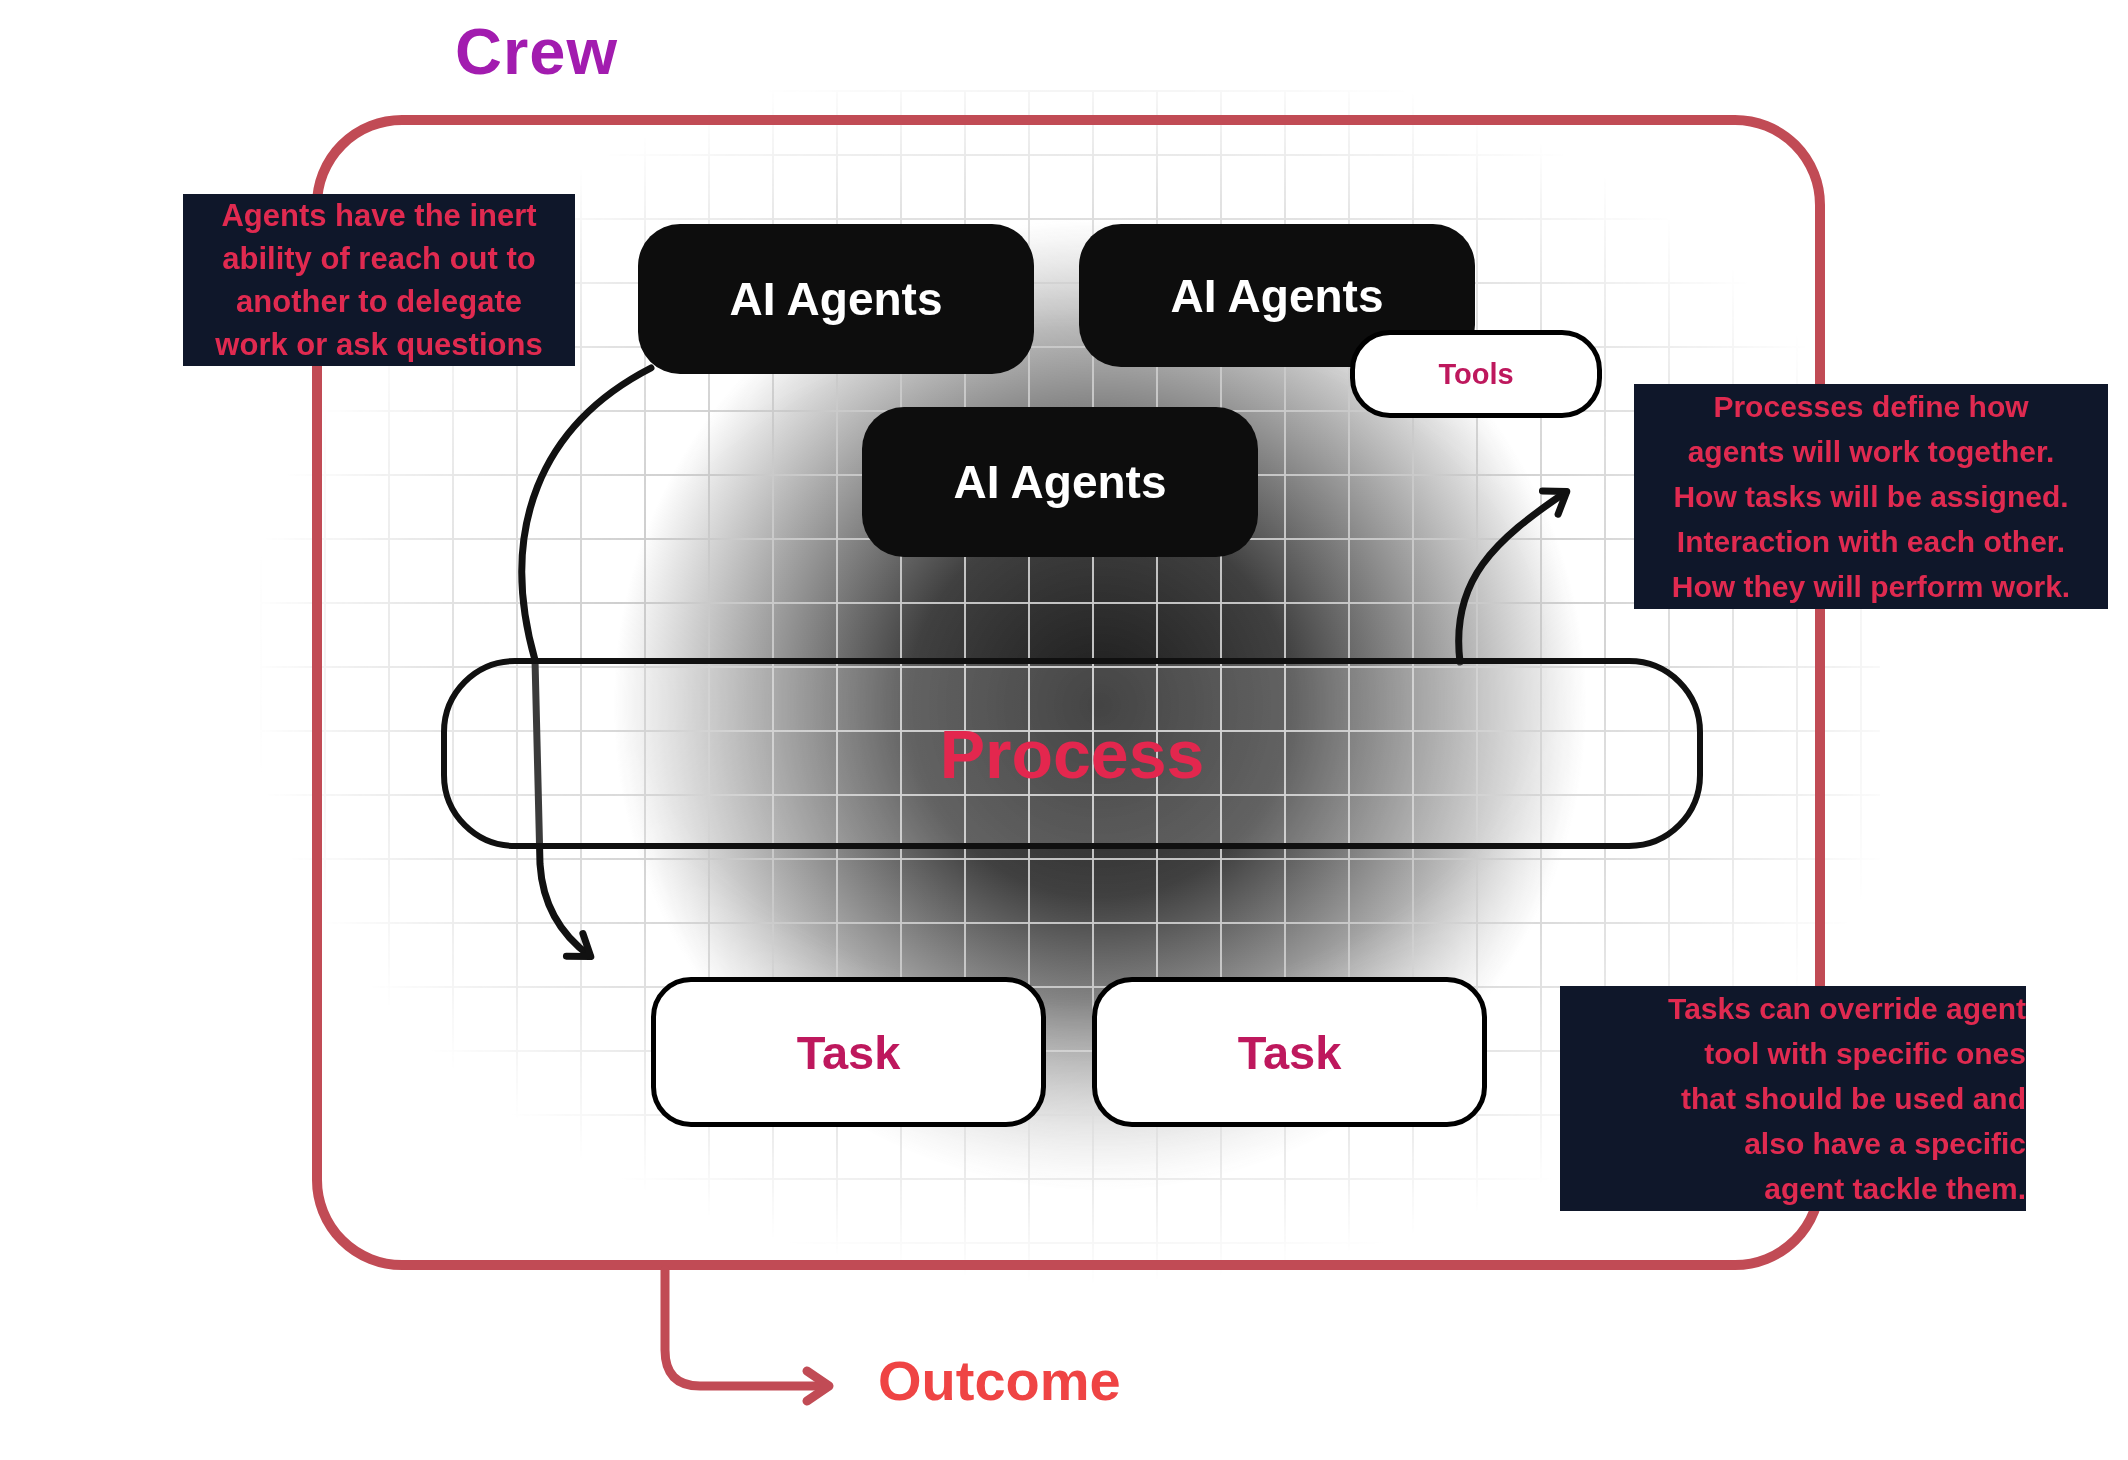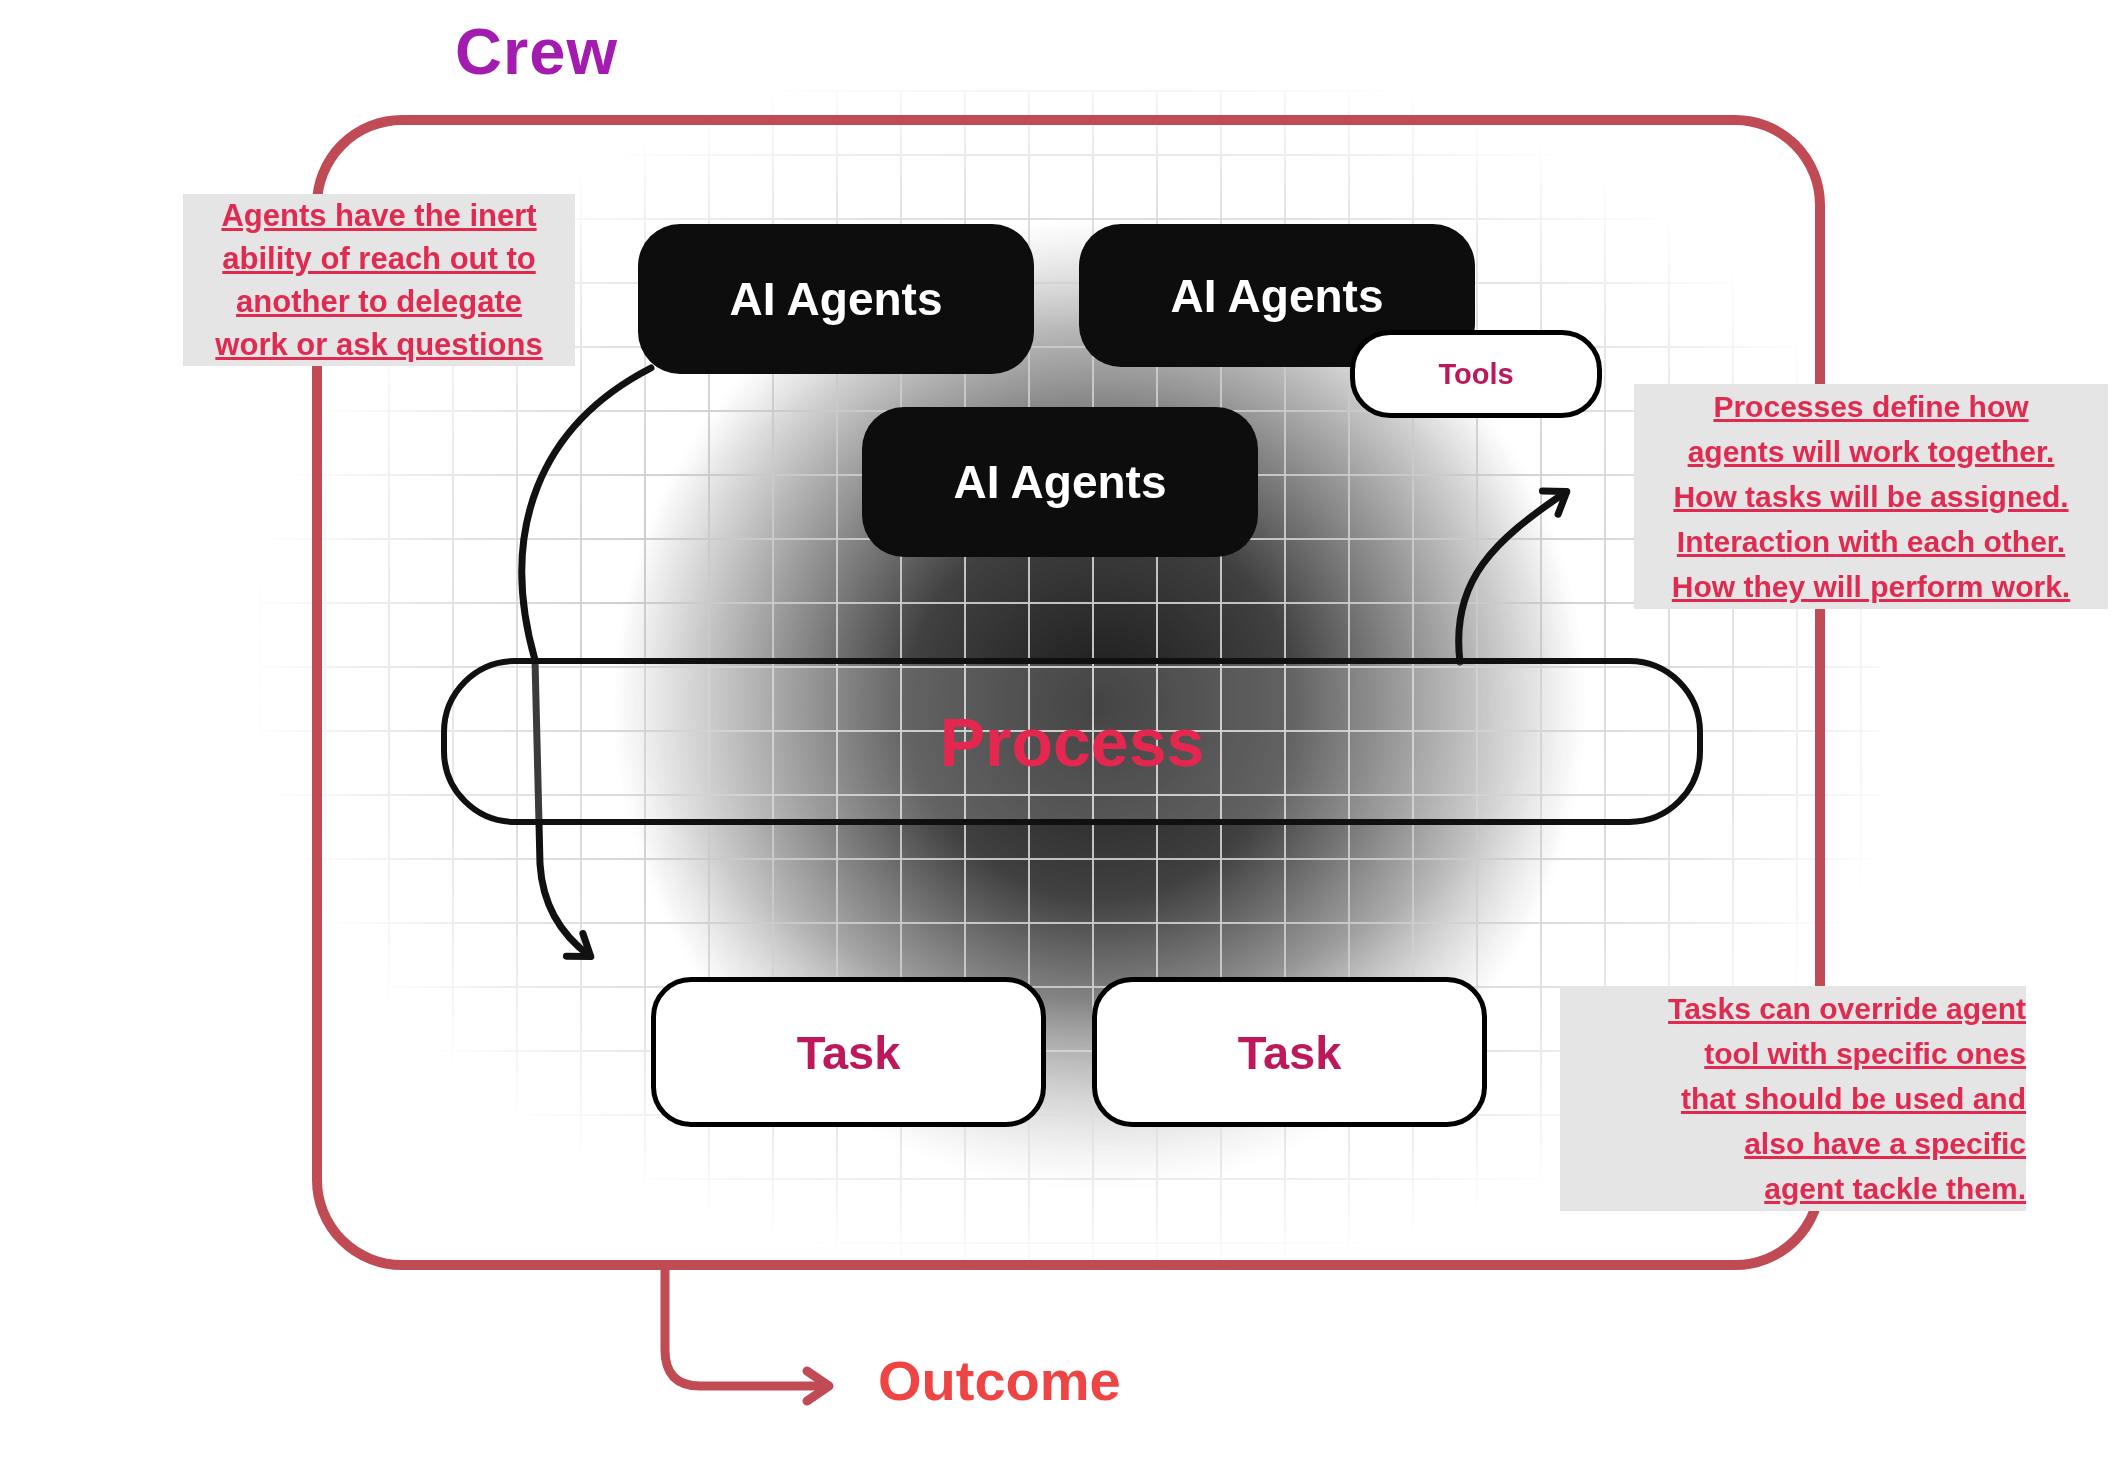--- a/index.html
+++ b/index.html
@@ -45,32 +45,32 @@
   }
   .node.black{background:#0d0d0d;color:#ffffff;border-radius:42px;}
   .node.white{background:#ffffff;color:#be185d;border:5px solid #000000;border-radius:40px;}
   .agent-label{font-size:46px;font-weight:bold;text-align:right;}
   .agent-1{left:638px;top:224px;width:396px;height:150px;}
   .agent-2{left:1079px;top:224px;width:396px;height:143px;}
   .agent-3{left:862px;top:407px;width:396px;height:150px;}
   .tools-box{left:1350px;top:330px;width:252px;height:88px;z-index:5;}
   .tools-box .tools-label{font-size:29px;font-weight:bold;}
   .process-bar{
-    left:441px;top:658px;width:1262px;height:167px;
+    left:441px;top:658px;width:1262px;height:191px;
     background:rgba(255,255,255,.18);
     border:6px solid #101010;border-radius:74px;z-index:4;
   }
   .process-label{font-size:68px;font-weight:bold;color:#e3274e;}
   .task-1{left:651px;top:977px;width:395px;height:150px;}
   .task-2{left:1092px;top:977px;width:395px;height:150px;}
   .task-label{font-size:47px;font-weight:bold;}
   
   .annotation{
-    position:absolute;background:#e5e5e5;color:#e02a50;
-    font-weight:bold;z-index:6;text-decoration:underline;
+    position:absolute;background:#0f172a;color:#e02a50;
+    font-weight:bold;z-index:6;
   }
   .annotation div{white-space:nowrap;}
   .ann-left{
     left:183px;top:194px;width:392px;text-align:center;
     font-size:31px;line-height:43px;
   }
   .ann-right-top{
     left:1634px;top:384px;width:474px;text-align:center;
     font-size:30px;line-height:45px;
   }

